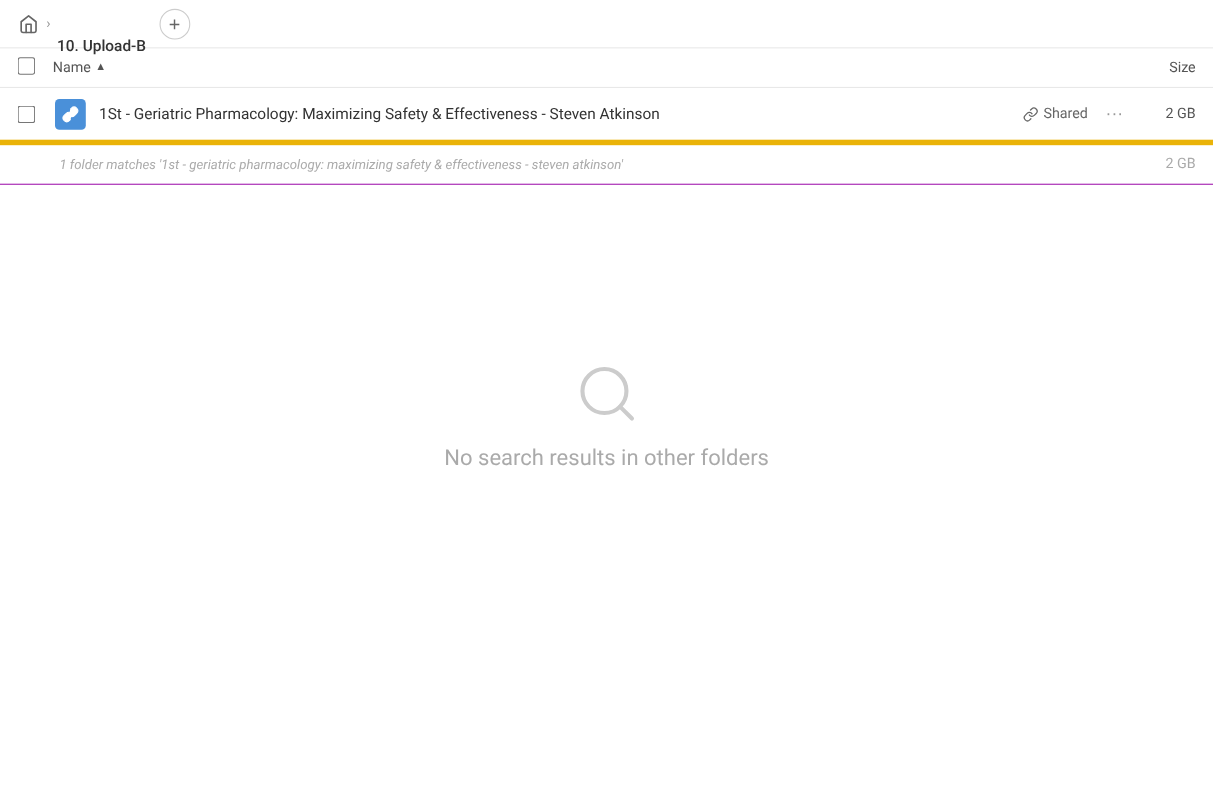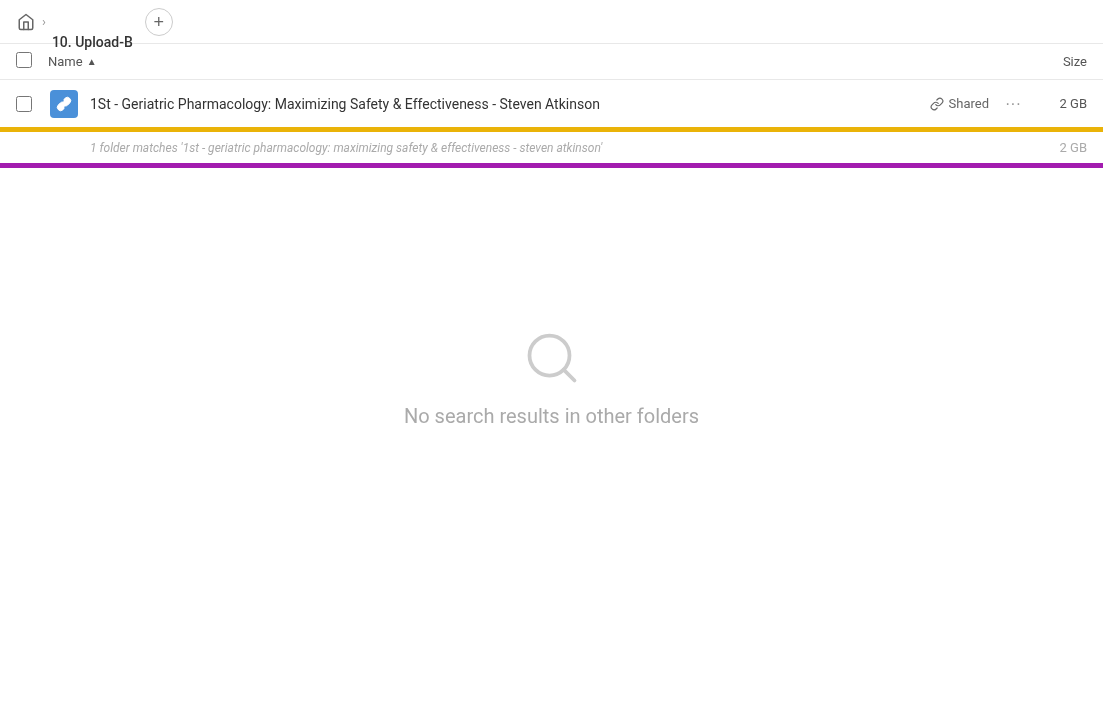--- a/index.html
+++ b/index.html
@@ -186,22 +186,22 @@
       width: 50px;
       text-align: right;
       font-size: 13px;
       color: #555;
     }
 
     
     .match-row {
       display: flex;
       align-items: center;
-      padding: 6px 16px 6px 90px;
-      border-bottom: 5px solid #a21caf;
+      padding: 6px 16px 6px 54px;
+      border-bottom: 1px solid #a21caf;
       height: 36px;
     }
 
     .match-text {
       flex: 1;
       font-size: 12px;
       color: #aaa;
       font-style: italic;
     }
 

